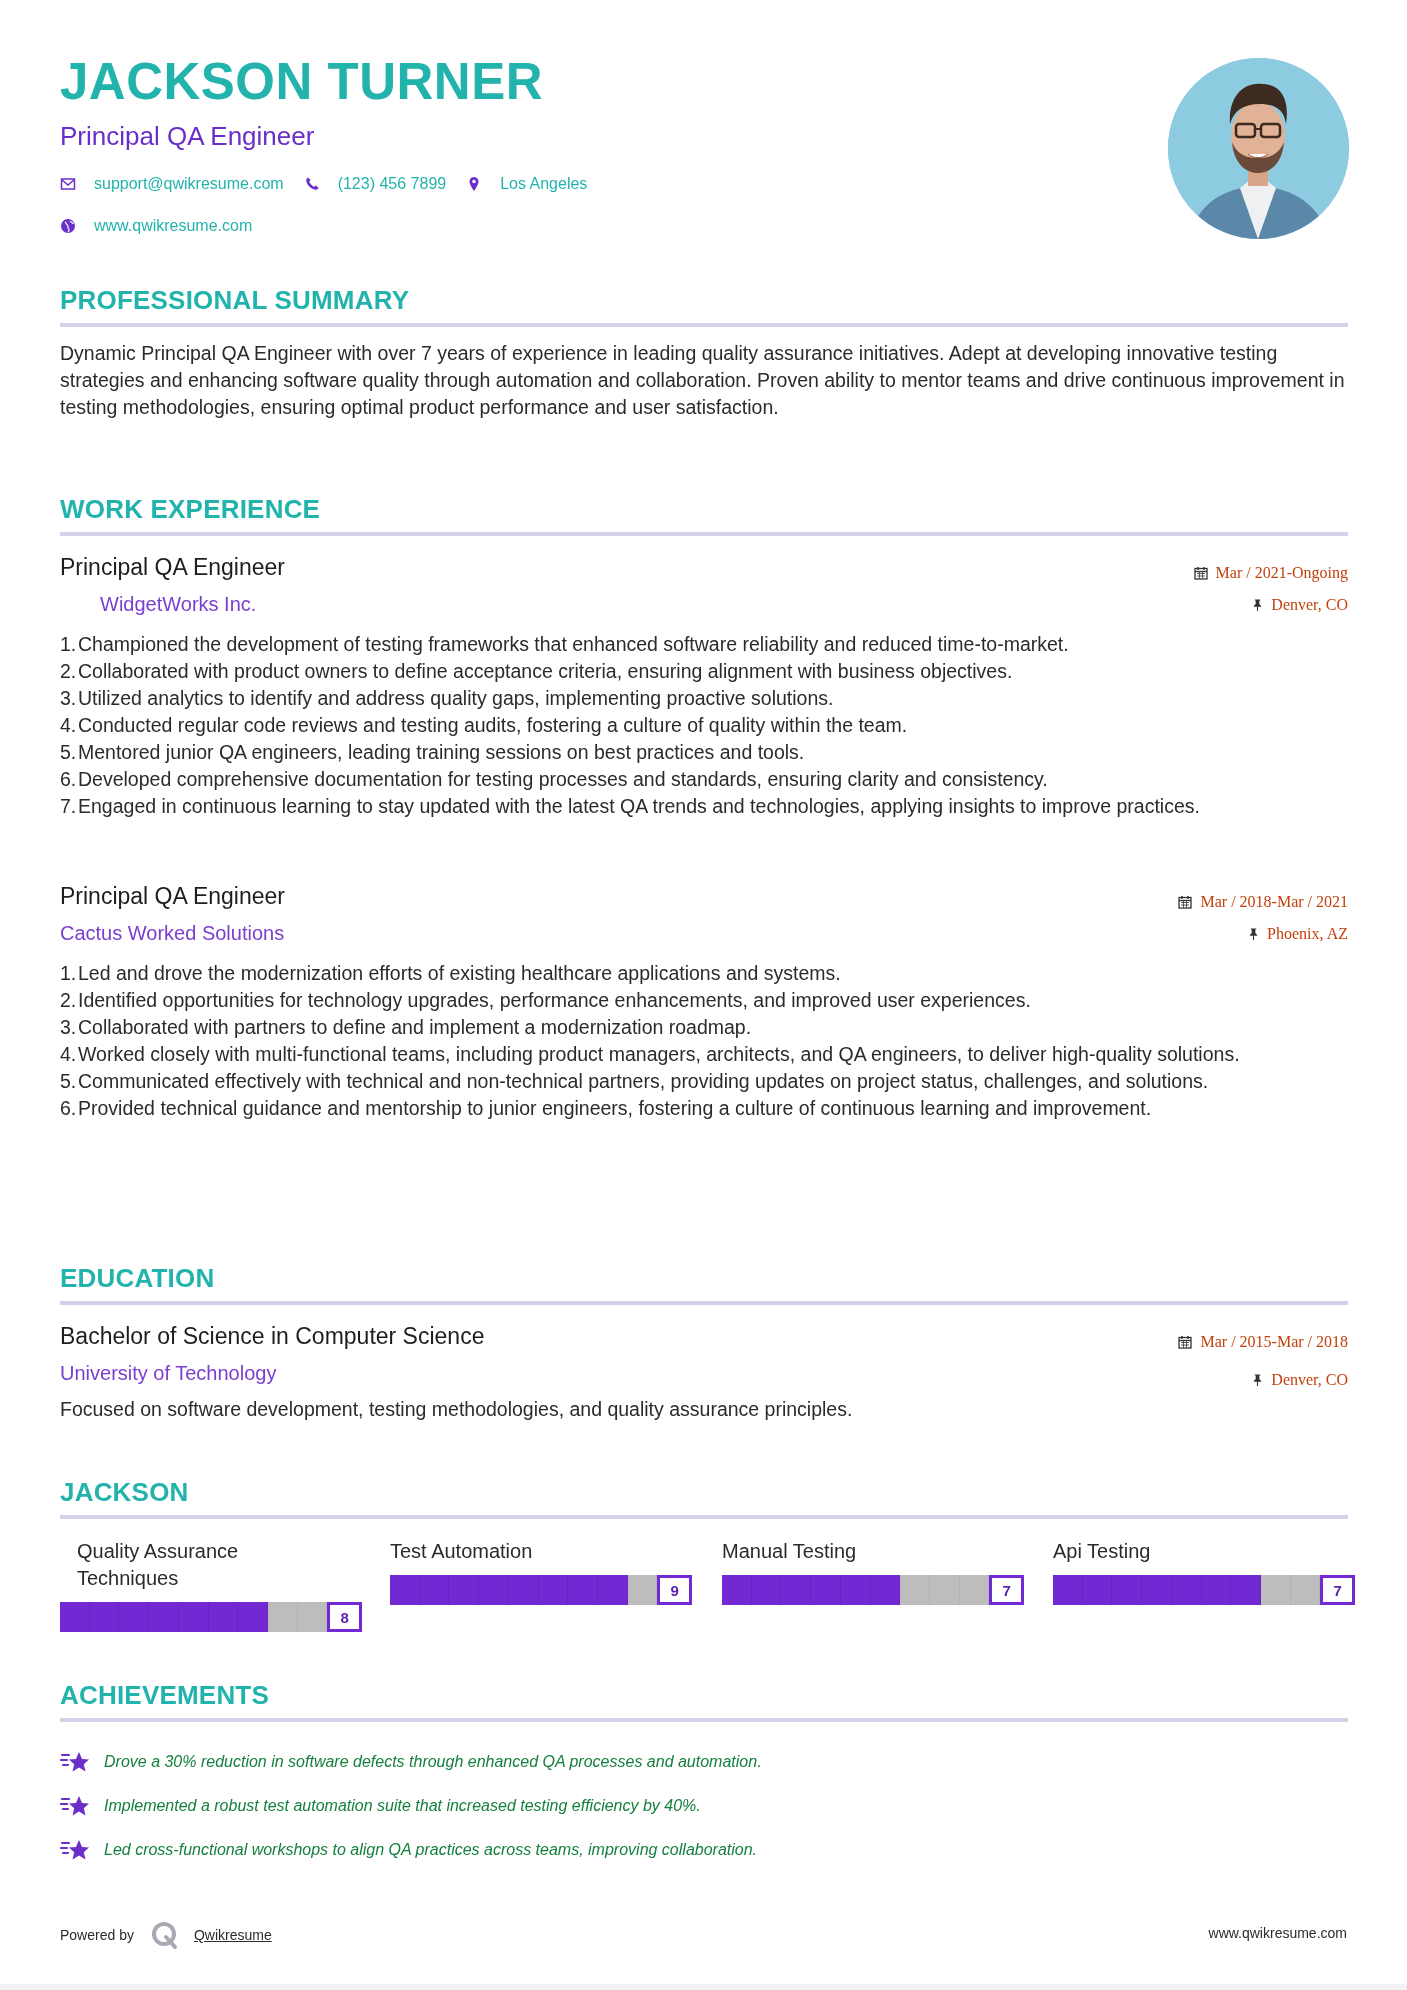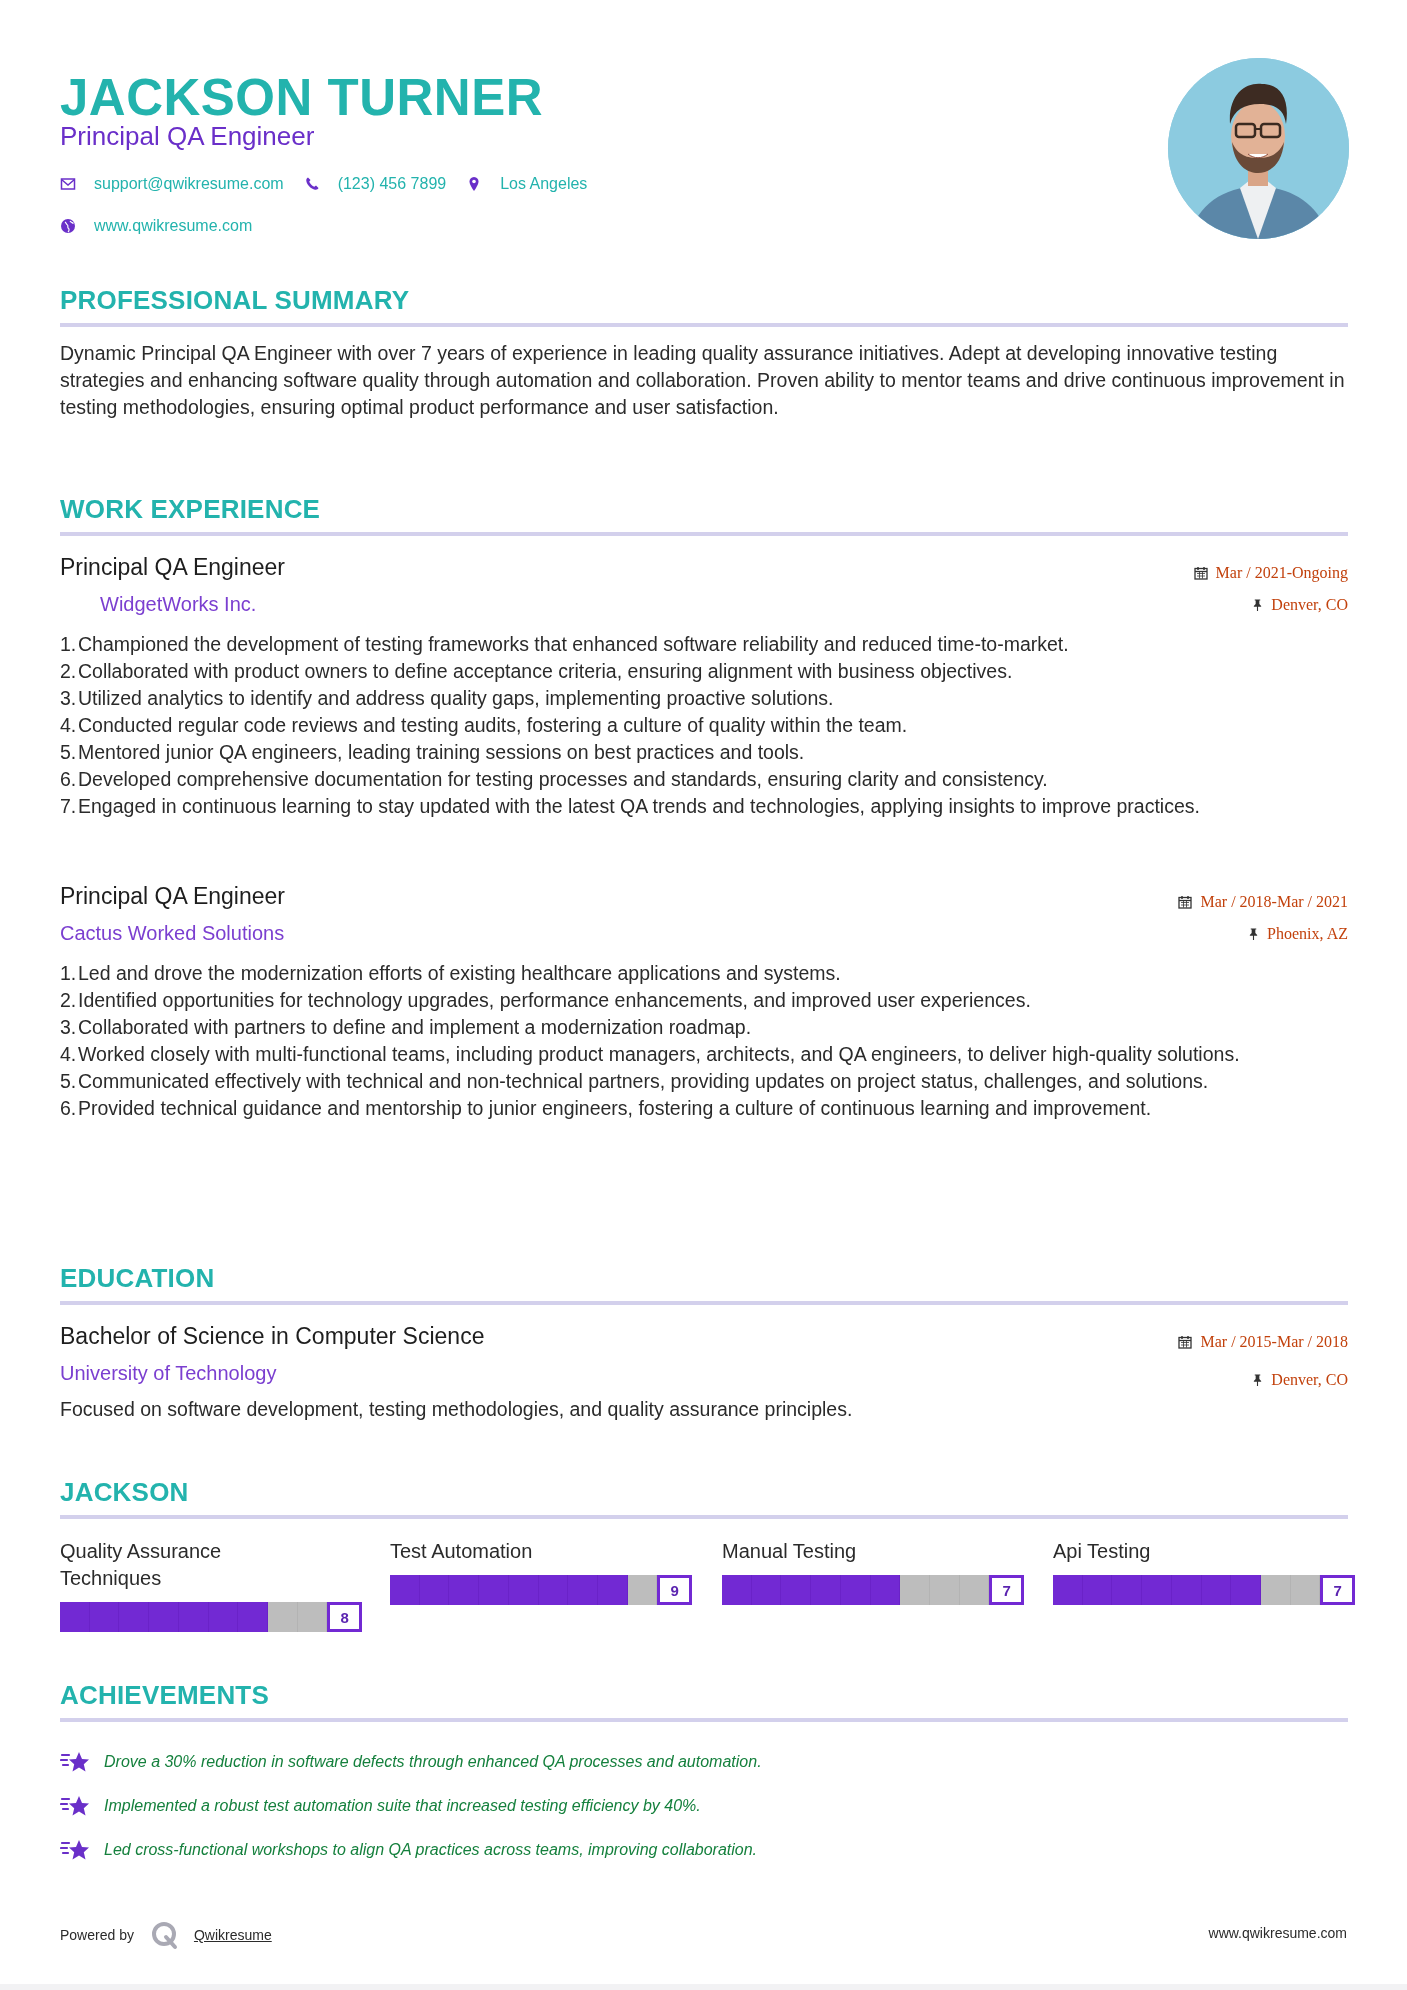--- a/index.html
+++ b/index.html
@@ -2,21 +2,21 @@
 <html><head>
 <meta charset="utf-8">
 <style>
   * { box-sizing: border-box; margin: 0; padding: 0; }
   html, body { width: 1407px; height: 1990px; background: #ffffff; }
   body { font-family: "Liberation Sans", "DejaVu Sans", sans-serif; color: #2b2b2b; position: relative; overflow: hidden; }
 
   .page { position: absolute; left: 0; top: 0; width: 1407px; height: 1984px; background: #fff; }
   .bottom-band { position: absolute; left: 0; top: 1984px; width: 1407px; height: 6px; background: #f2f2f4; }
 
-  .name { position: absolute; left: 60px; top: 68px; font-size: 51px; font-weight: 700; color: #23b3ad; letter-spacing: 0.5px; line-height: 60px; white-space: nowrap; }
+  .name { position: absolute; left: 60px; top: 52px; font-size: 51px; font-weight: 700; color: #23b3ad; letter-spacing: 0.5px; line-height: 60px; white-space: nowrap; }
   .jobtitle { position: absolute; left: 60px; top: 118px; font-size: 26px; color: #6a2fc9; line-height: 36px; white-space: nowrap; }
 
   .contact-row { position: absolute; left: 60px; height: 24px; display: flex; align-items: center; font-size: 16px; color: #23b3ad; white-space: nowrap; }
   .contact-row .ci { display: inline-flex; align-items: center; }
   .contact-row .ico { width: 16px; height: 16px; margin-right: 18px; display: inline-block; }
   .contact-row .gap { margin-right: 20px; }
   .row1 { top: 172px; }
   .row2 { top: 214px; }
 
   .photo { position: absolute; left: 1168px; top: 58px; width: 181px; height: 181px; border-radius: 50%; background: #8ccbe0; overflow: hidden; }
@@ -238,21 +238,21 @@
       <path d="M3 1 H9 V2 H8 V6 L10 8 V9 H6.6 V13.5 H5.4 V9 H2 V8 L4 6 V2 H3 Z" fill="#333"></path>
     </svg>
     <span>Denver, CO</span>
   </div>
   <p class="para" style="top:1396px;">Focused on software development, testing methodologies, and quality assurance principles.</p>
 
   <div class="section-title" style="top:1476px;">JACKSON</div>
   <div class="divider" style="top:1515px;"></div>
 
   <div class="skill" style="left:60px; top:1538px;">
-    <div class="skill-name" style="width:220px;">Quality Assurance Techniques</div>
+    <div class="skill-name" style="width:220px;margin-left:17px;">Quality Assurance Techniques</div>
     <div class="skill-bar" style="top:64px;">
       <div class="seg on"></div>
         <div class="seg on"></div>
         <div class="seg on"></div>
         <div class="seg on"></div>
       <div class="seg on"></div>
         <div class="seg on"></div>
         <div class="seg on"></div>
         <div class="seg off"></div>
       <div class="seg off"></div>

